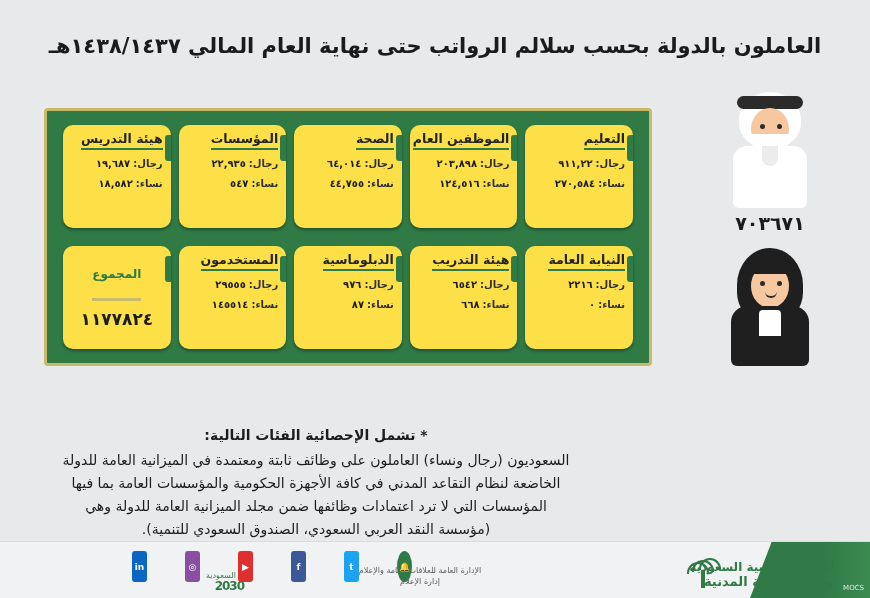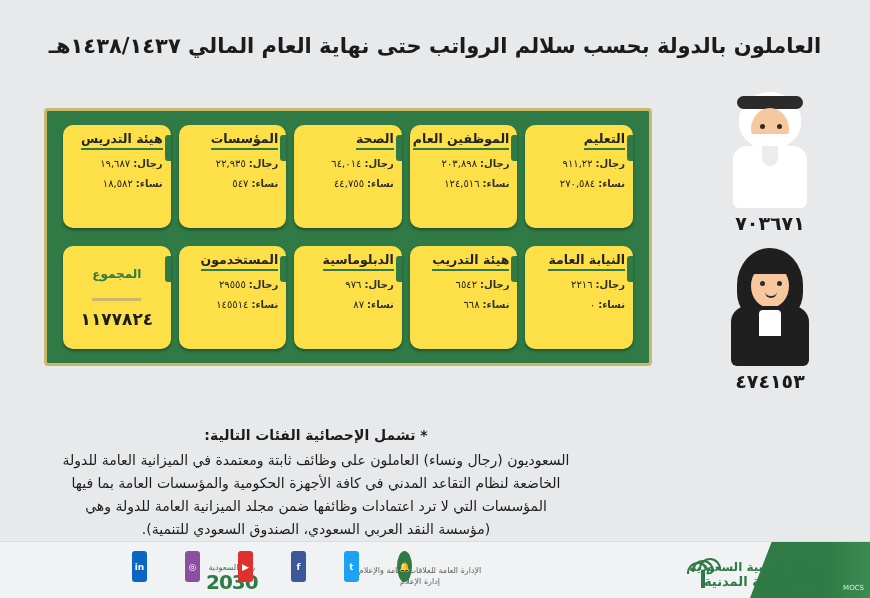--- a/index.html
+++ b/index.html
@@ -65,21 +65,21 @@
     border-bottom:2px solid #2f7a45;
     padding-bottom:2px;
   }
   .stat{
     display:flex;flex-direction:row;justify-content:flex-start;align-items:baseline;
     font-size:10px;color:#2b2b2b;
     margin-top:2px;
     direction:rtl;
   }
   .stat .lbl{font-weight:bold;color:#2f2f2f;margin-left:3px;}
-  .stat .val{font-weight:normal;color:#1d1d1d;letter-spacing:.3px;}
+  .stat .val{font-weight:bold;color:#1d1d1d;letter-spacing:.3px;}
   .stat.second{margin-top:9px;}
   
   .card.total{
     align-items:center;justify-content:center;
   }
   .card.total .total-label{
     font-size:12px;font-weight:bold;color:#2f7a45;
     border-bottom:3px solid #c9b96a;
     padding-bottom:17px;margin-bottom:8px;
   }
@@ -155,21 +155,21 @@
   .palm .f2{left:13px;bottom:18px;}
   .palm .f3{left:6px;bottom:16px;}
   .mcs{
     position:absolute;left:300px;bottom:10px;text-align:center;
     font-size:8px;color:#5c5c5c;direction:rtl;line-height:1.35;width:240px;
   }
   .v2030{
     position:absolute;left:206px;bottom:6px;text-align:center;color:#2f7a45;
   }
   .v2030 .ar{font-size:8px;line-height:1;}
-  .v2030 .num{font-size:20px;font-weight:bold;letter-spacing:-1px;line-height:1;}
+  .v2030 .num{font-size:12px;font-weight:bold;letter-spacing:-1px;line-height:1;}
   .social{
     position:absolute;left:100px;bottom:16px;display:flex;flex-direction:row;gap:6px;align-items:center;
   }
   .si{width:15px;height:31px;border-radius:3px;display:flex;align-items:center;justify-content:center;
      font-size:9px;color:#fff;font-weight:bold;margin-left:32px;}
   .si.bell{background:#2f7a45;border-radius:50%;}
   .si.tw{background:#1da1f2;}
   .si.fb{background:#3b5998;}
   .si.yt{background:#e02f2f;}
   .si.ig{background:#8a4fa0;}
@@ -329,21 +329,20 @@
     <div class="f-hair"></div>
     <div class="f-face"></div>
     <div class="f-hair-front"></div>
     <div class="f-eye l"></div>
     <div class="f-eye r"></div>
     <div class="f-smile"></div>
     <div class="f-neck"></div>
     <div class="f-body"></div>
     <div class="f-shirt"></div>
   </div>
-  <div class="num">٤٧٤١٥٣</div>
 </div>
 
 <div class="note">
   <span class="lead">* تشمل الإحصائية الفئات التالية:</span>
   <span>السعوديون (رجال ونساء) العاملون على وظائف ثابتة ومعتمدة في الميزانية العامة للدولة الخاضعة لنظام التقاعد المدني في كافة الأجهزة الحكومية والمؤسسات العامة بما فيها المؤسسات التي لا ترد اعتمادات وظائفها ضمن مجلد الميزانية العامة للدولة وهي (مؤسسة النقد العربي السعودي، الصندوق السعودي للتنمية).</span>
 </div>
 
 <div class="footer">
   <div class="footer-green"></div>
   <div class="logo-right">MOCS</div>

